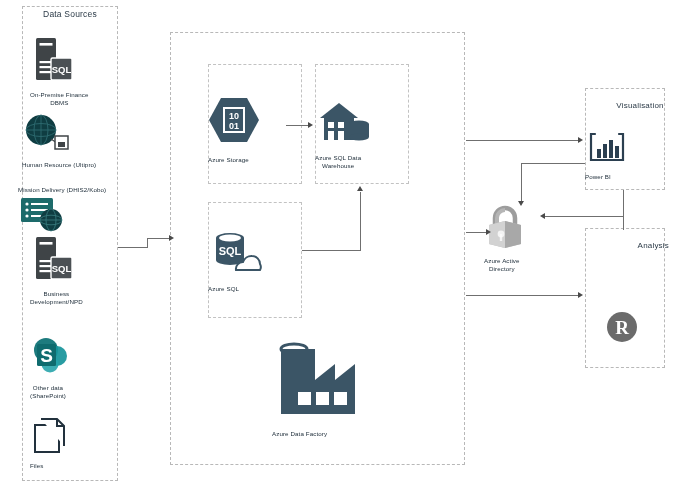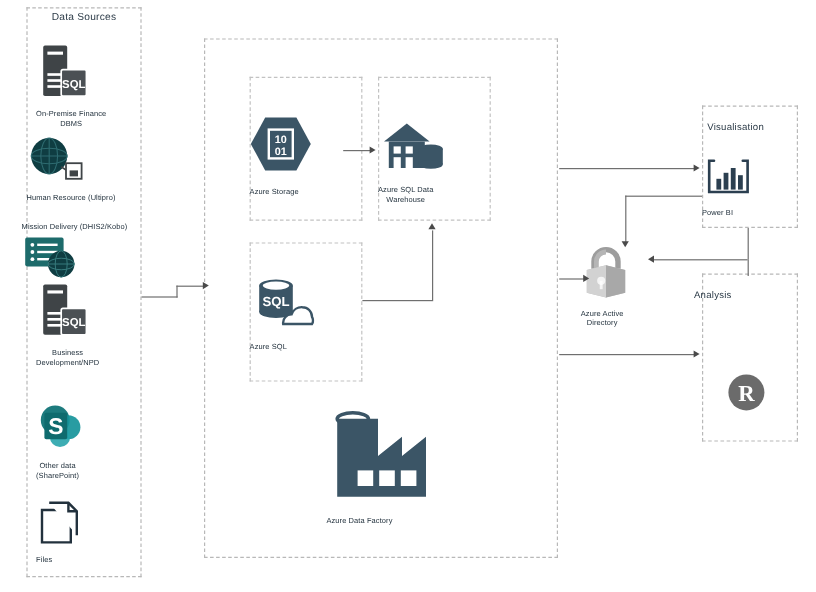--- a/index.html
+++ b/index.html
@@ -281,21 +281,21 @@
       </svg>
     </span>
     <span class="node-label" style="margin-top:3px;">Azure Active
 Directory</span>
   </div>
 
   <div class="wire h" style="left:466px;top:232px;width:22px;"></div>
   <div class="arrow right" style="left:486px;top:229px;"></div>
 
   <div class="group" style="left:585px;top:88px;width:80px;height:102px;"></div>
-  <div class="group-title" style="left:585px;top:101px;width:56px;font-size:8px;">Visualisation</div>
+  <div class="group-title" style="left:612px;top:101px;width:56px;font-size:8px;">Visualisation</div>
   <div class="node" style="left:585px;top:130px;width:80px;">
     <span class="icon">
       <svg width="44" height="36" viewBox="0 0 44 36">
         <path d="M10 4 L6 4 L6 30 L38 30 L38 4 L34 4" fill="none" stroke="#2b3f50" stroke-width="2.2" stroke-linecap="round"></path>
         <g fill="#2b3f50">
           <rect x="12" y="19" width="4" height="9"></rect>
           <rect x="18" y="14" width="4" height="14"></rect>
           <rect x="24" y="10" width="4" height="18"></rect>
           <rect x="30" y="16" width="4" height="12"></rect>
         </g>
@@ -305,21 +305,21 @@
   </div>
 
   <div class="wire h" style="left:466px;top:140px;width:113px;"></div>
   <div class="arrow right" style="left:578px;top:137px;"></div>
 
   <div class="wire h" style="left:521px;top:163px;width:64px;"></div>
   <div class="wire v" style="left:521px;top:163px;height:40px;"></div>
   <div class="arrow down" style="left:518px;top:201px;"></div>
 
   <div class="group" style="left:585px;top:228px;width:80px;height:140px;"></div>
-  <div class="group-title" style="left:552px;top:241px;width:84px;font-size:8px;">Analysis</div>
+  <div class="group-title" style="left:585px;top:241px;width:84px;font-size:8px;text-align:right;">Analysis</div>
   <div class="node" style="left:605px;top:310px;width:40px;">
     <span class="icon">
       <svg width="34" height="34" viewBox="0 0 34 34">
         <circle cx="17" cy="17" r="15" fill="#6b6b6b"></circle>
         <text x="17" y="24" font-family="Liberation Serif, serif" font-size="19" font-weight="bold" fill="#ffffff" text-anchor="middle">R</text>
       </svg>
     </span>
 
   </div>
 

